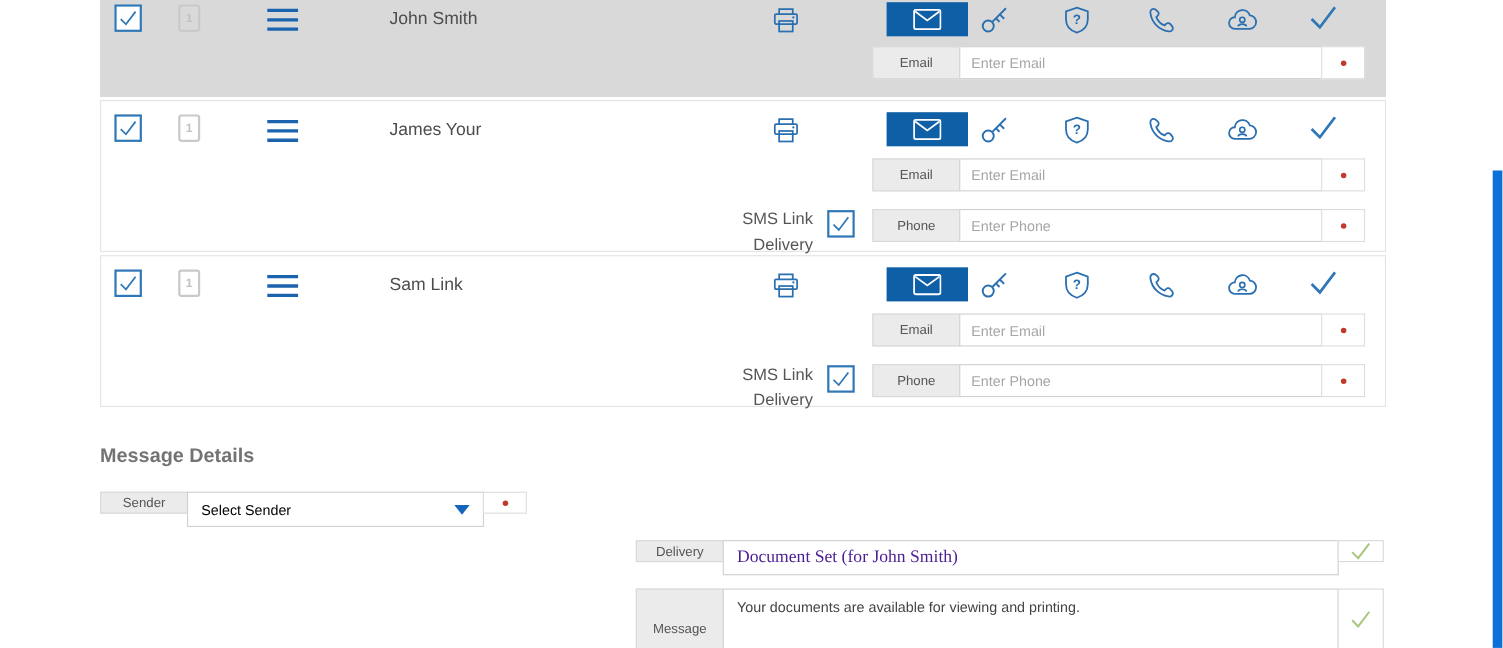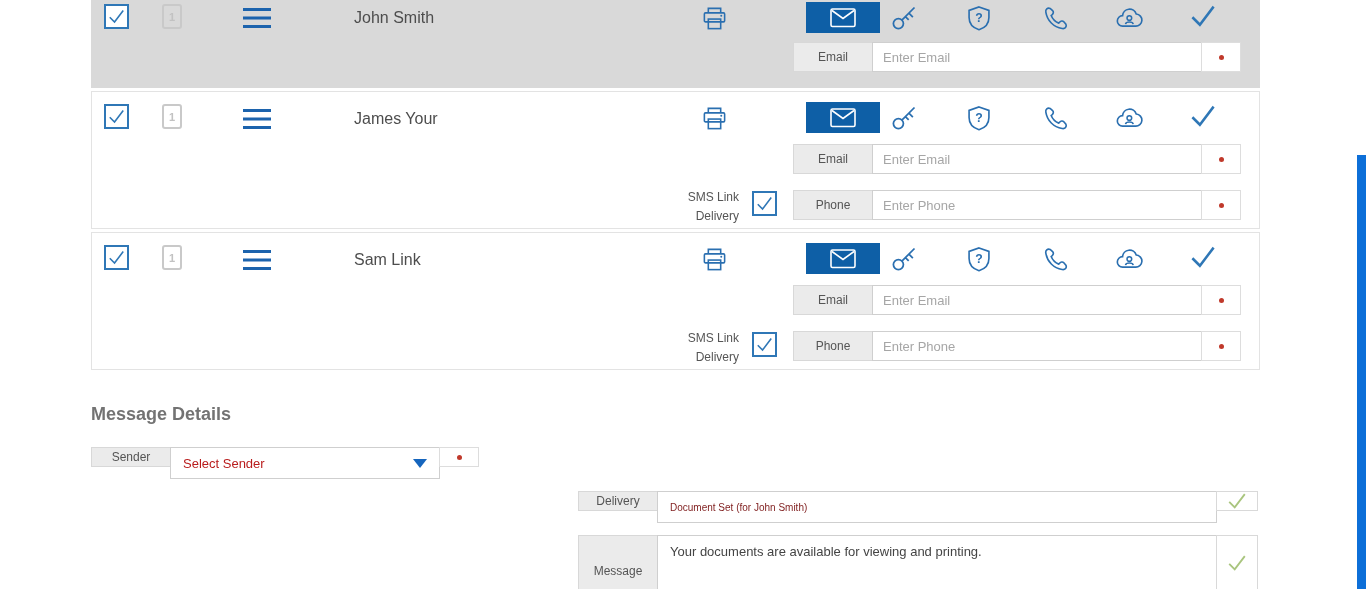--- a/index.html
+++ b/index.html
@@ -31,39 +31,39 @@
 
   .fieldrow { display:flex; height:30px; }
   .flabel { width:80px; flex:none; background:#ebebeb; border:1px solid #d8d8d8; color:#555;
             font-size:12px; display:flex; align-items:center; justify-content:center; }
   .finput { width:330px; height:30px; border:1px solid #cfcfcf; margin-left:-1px;
             padding:0 10px; font-size:13px; color:#444; font-family:inherit; background:#fff; }
   .finput::placeholder { color:#a6a6a6; }
   .freq { width:40px; flex:none; border:1px solid #dddddd; margin-left:-1px; background:#fff;
           display:flex; align-items:center; justify-content:center; }
   .dot { width:5px; height:5px; border-radius:50%; background:#c0392b; }
-  .sms-label { width:90px; font-size:12px; color:#555; text-align:right; line-height:1.55; }
+  .sms-label { width:90px; font-size:15px; color:#555; text-align:right; line-height:1.55; }
 
   
   .heading { position:absolute; left:91px; top:404px; font-size:18px; font-weight:700; color:#737373; }
   .grp { position:absolute; display:flex; align-items:flex-start; }
   .h32 { height:20px; }
   .tall { height:72px; }
   .selectbox { height:32px; background:#fff; border:1px solid #cfcfcf; margin-left:-1px;
                display:flex; align-items:center; padding:0 12px; cursor:pointer; }
   .selectbox .val { font-size:13px; }
-  .gray-text { color:#b91c1c; }
+  .gray-text { color:#000000; }
   .dark-text { color:#444; }
   .tri { width:0; height:0; border-left:7px solid transparent; border-right:7px solid transparent;
          border-top:9px solid #1565bd; margin-left:auto; }
   .vcell { width:42px; flex:none; border:1px solid #d9d9d9; margin-left:-1px; background:#fff;
            display:flex; align-items:center; justify-content:center; }
   .vcell.tall { align-items:flex-start; padding-top:16px; }
   .subj-input { width:560px; height:32px; border:1px solid #cfcfcf; margin-left:-1px;
-                padding:0 12px; font-size:10px; color:#7f1d1d; font-family:Liberation Sans, sans-serif; }
+                padding:0 12px; font-size:16px; color:#4c1d95; font-family:Liberation Serif, serif; }
   .msg-area { width:560px; height:72px; border:1px solid #cfcfcf; margin-left:-1px;
               padding:8px 12px; font-size:13px; color:#444; font-family:inherit; resize:none; }
   .scrollbar { position:absolute; right:0; top:155px; width:9px; height:434px;
                background:#0d6fd8; cursor:pointer; }
   svg { display:block; }
 </style>
 </head>
 <body>
 
 <svg width="0" height="0" style="position:absolute" aria-hidden="true">

